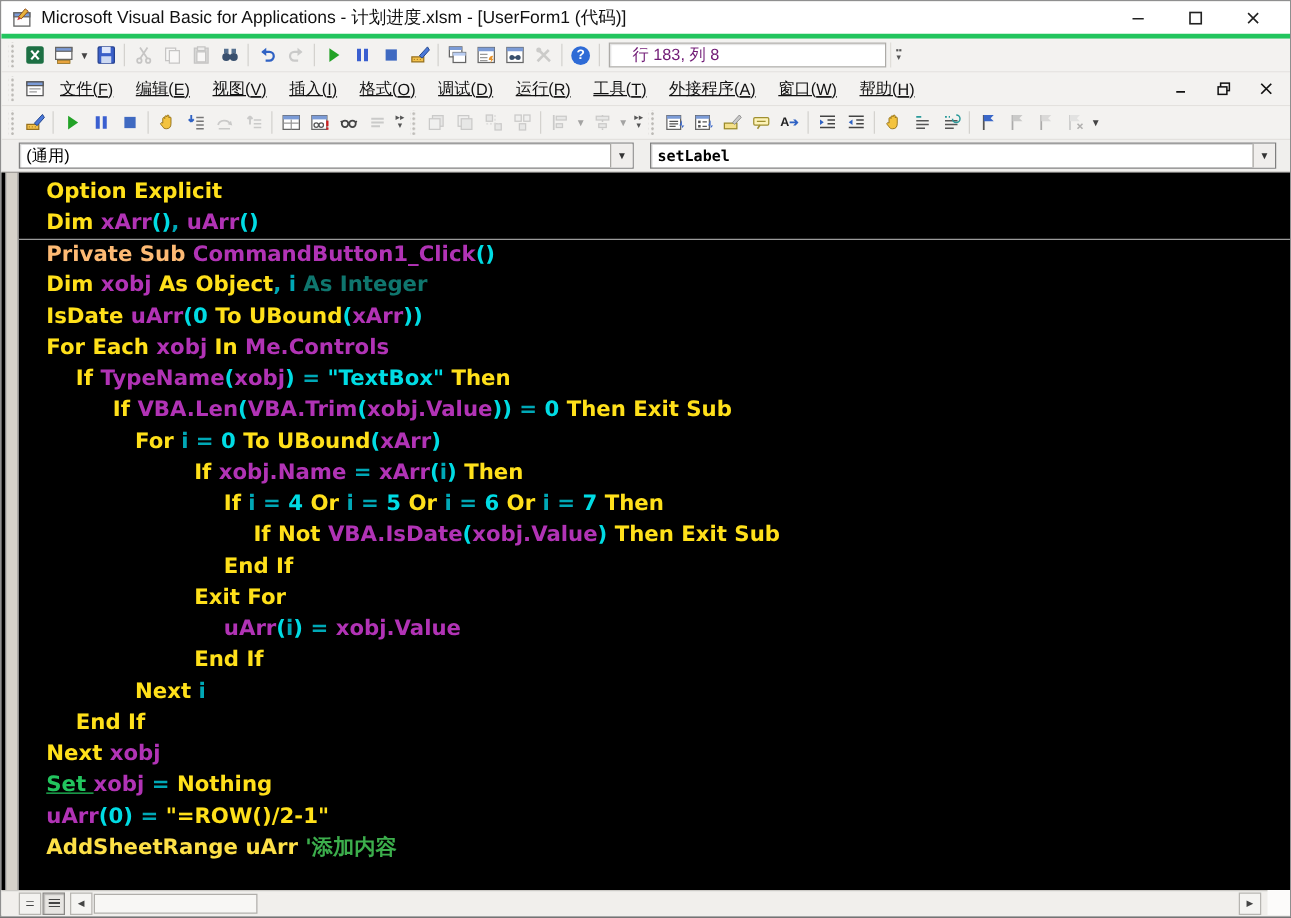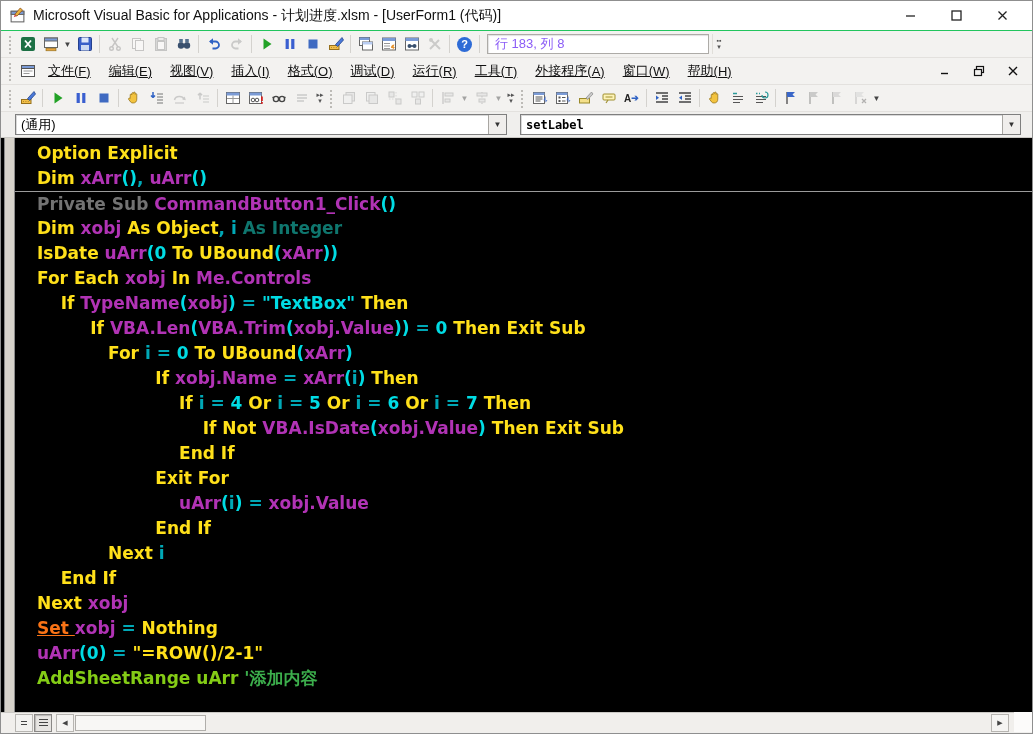--- a/index.html
+++ b/index.html
@@ -1,35 +1,35 @@
 <!DOCTYPE html>
 <html><head>
 <meta charset="utf-8">
 <style>
   html,body{margin:0;padding:0;background:#555;}
   .window{position:relative;width:1033px;height:734px;background:#f0efed;border:1px solid #8f8f8f;box-sizing:border-box;font-family:"Liberation Sans",sans-serif;overflow:hidden;}
 
   
-  .titlebar{position:absolute;left:0;top:0;right:0;height:30px;background:#ffffff;display:flex;align-items:center;padding:0 8px;gap:7px;border-bottom:1px solid #22c55e;box-sizing:border-box;}
+  .titlebar{position:absolute;left:0;top:0;right:0;height:30px;background:#ffffff;display:flex;align-items:center;padding:0 8px;gap:7px;border-bottom:4px solid #22c55e;box-sizing:border-box;}
   .title{font-size:14px;color:#111;white-space:nowrap;}
   .win-controls{margin-left:auto;display:flex;gap:30px;padding-right:14px;}
   .wbtn{width:16px;height:16px;display:flex;align-items:center;justify-content:center;color:#222;}
 
   
   .tbar{position:absolute;left:0;right:0;display:flex;align-items:center;background:#f3f2f0;border-bottom:1px solid #e3e1de;padding:0 2px;box-sizing:border-box;}
   #toolbar-main{top:30px;height:27px;}
   #menubar{top:57px;height:27px;}
   #toolbar-debug{top:84px;height:27px;}
   .tbtn{width:23px;height:23px;display:flex;align-items:center;justify-content:center;flex:0 0 auto;border-radius:2px;}
   .tbtn.small{width:11px;}
   .tbtn.disabled{opacity:.45;filter:grayscale(1);}
   .tsep{width:1px;height:18px;background:#d4d2ce;margin:0 3px;flex:0 0 auto;}
   .grip{width:5px;height:20px;margin:0 4px;flex:0 0 auto;background-image:radial-gradient(#bdbbb7 1px,transparent 1.2px);background-size:4px 4px;background-position:1px 1px;}
   .help-badge{width:15px;height:15px;border-radius:50%;background:#2e6bd6;color:#fff;font-weight:bold;font-size:11px;display:flex;align-items:center;justify-content:center;}
-  .linecol{width:222px;height:20px;background:#fff;border:1px solid #adaba7;box-shadow:inset 1px 1px 1px rgba(0,0,0,.12);display:flex;align-items:center;padding:0 7px;font-size:13px;color:#8b5cf6;margin-left:4px;box-sizing:border-box;}
+  .linecol{width:222px;height:20px;background:#fff;border:1px solid #adaba7;box-shadow:inset 1px 1px 1px rgba(0,0,0,.12);display:flex;align-items:center;padding:0 18px;font-size:13px;color:#701a75;margin-left:4px;box-sizing:border-box;}
   .overflow-btn{width:12px;height:20px;display:flex;flex-direction:column;align-items:center;justify-content:center;color:#555;font-size:7px;line-height:6px;border-left:1px solid #e0ded9;margin-left:3px;}
   .menu-item{padding:0 9px;font-size:13px;color:#111;height:100%;display:flex;align-items:center;white-space:nowrap;text-decoration:underline;}
   .menu-item .key{text-decoration:underline;}
   .mdi-controls{margin-left:auto;display:flex;gap:20px;padding-right:10px;align-items:center;}
   .mdibtn{width:14px;height:14px;display:flex;align-items:center;justify-content:center;color:#111;}
 
   
   .combo-row{position:absolute;top:111px;left:0;right:0;height:26px;background:#f0efed;border-bottom:1px solid #c9c7c3;box-sizing:border-box;}
   .combo{position:absolute;top:2px;height:21px;background:#fff;border:1px solid #7f7f7f;display:flex;align-items:stretch;box-sizing:border-box;box-shadow:inset 1px 1px 0 rgba(0,0,0,.15);}
   .combo .val{flex:1;display:flex;align-items:center;padding:0 5px;font-size:13px;color:#000;white-space:nowrap;overflow:hidden;}
@@ -565,40 +565,40 @@
       <span class="val">setLabel</span>
       <span class="btn">▼</span>
     </div>
   </div>
 
   <div class="code-wrap">
     <div class="margin-bar"></div>
     <div class="code" id="code">
         <div class="code-line"><span style="color: rgb(255, 224, 26);">Option Explicit</span></div>
         <div class="code-line"><span style="color: rgb(255, 224, 26);">Dim </span><span style="color: rgb(177, 51, 181);">xArr</span><span style="color: rgb(0, 220, 228);">()</span><span style="color: rgb(0, 168, 182);">, </span><span style="color: rgb(177, 51, 181);">uArr</span><span style="color: rgb(0, 220, 228);">()</span></div>
-        <div class="code-line sep"><span style="color: #737373;">Private Sub </span><span style="color: rgb(177, 51, 181);">CommandButton1_Click</span><span style="color: rgb(0, 220, 228);">()</span></div>
+        <div class="code-line sep"><span style="color: #fdba74;">Private Sub </span><span style="color: rgb(177, 51, 181);">CommandButton1_Click</span><span style="color: rgb(0, 220, 228);">()</span></div>
         <div class="code-line"><span style="color: rgb(255, 224, 26);">Dim </span><span style="color: rgb(177, 51, 181);">xobj</span><span style="color: rgb(255, 224, 26);"> As Object</span><span style="color: rgb(0, 168, 182);">, </span><span style="color: rgb(0, 168, 182);">i</span><span style="color: #0f766e;"> As Integer</span></div>
         <div class="code-line"><span style="color: rgb(255, 224, 26);">IsDate </span><span style="color: rgb(177, 51, 181);">uArr</span><span style="color: rgb(0, 220, 228);">(0</span><span style="color: rgb(255, 224, 26);"> To UBound</span><span style="color: rgb(0, 220, 228);">(</span><span style="color: rgb(177, 51, 181);">xArr</span><span style="color: rgb(0, 220, 228);">))</span></div>
         <div class="code-line"><span style="color: rgb(255, 224, 26);">For Each </span><span style="color: rgb(177, 51, 181);">xobj</span><span style="color: rgb(255, 224, 26);"> In </span><span style="color: rgb(177, 51, 181);">Me.Controls</span></div>
         <div class="code-line"><span style="color: rgb(255, 224, 26);">    If </span><span style="color: rgb(177, 51, 181);">TypeName</span><span style="color: rgb(0, 220, 228);">(</span><span style="color: rgb(177, 51, 181);">xobj</span><span style="color: rgb(0, 220, 228);">)</span><span style="color: rgb(0, 168, 182);"> = </span><span style="color: rgb(0, 220, 228);">"TextBox"</span><span style="color: rgb(255, 224, 26);"> Then</span></div>
         <div class="code-line"><span style="color: rgb(255, 224, 26);">         If </span><span style="color: rgb(177, 51, 181);">VBA.Len</span><span style="color: rgb(0, 220, 228);">(</span><span style="color: rgb(177, 51, 181);">VBA.Trim</span><span style="color: rgb(0, 220, 228);">(</span><span style="color: rgb(177, 51, 181);">xobj.Value</span><span style="color: rgb(0, 220, 228);">))</span><span style="color: rgb(0, 168, 182);"> = </span><span style="color: rgb(0, 220, 228);">0</span><span style="color: rgb(255, 224, 26);"> Then Exit Sub</span></div>
         <div class="code-line"><span style="color: rgb(255, 224, 26);">            For </span><span style="color: rgb(0, 168, 182);">i</span><span style="color: rgb(0, 168, 182);"> = </span><span style="color: rgb(0, 220, 228);">0</span><span style="color: rgb(255, 224, 26);"> To UBound</span><span style="color: rgb(0, 220, 228);">(</span><span style="color: rgb(177, 51, 181);">xArr</span><span style="color: rgb(0, 220, 228);">)</span></div>
         <div class="code-line"><span style="color: rgb(255, 224, 26);">                    If </span><span style="color: rgb(177, 51, 181);">xobj.Name</span><span style="color: rgb(0, 168, 182);"> = </span><span style="color: rgb(177, 51, 181);">xArr</span><span style="color: rgb(0, 220, 228);">(</span><span style="color: rgb(0, 168, 182);">i</span><span style="color: rgb(0, 220, 228);">)</span><span style="color: rgb(255, 224, 26);"> Then</span></div>
         <div class="code-line"><span style="color: rgb(255, 224, 26);">                        If </span><span style="color: rgb(0, 168, 182);">i</span><span style="color: rgb(0, 168, 182);"> = </span><span style="color: rgb(0, 220, 228);">4</span><span style="color: rgb(255, 224, 26);"> Or </span><span style="color: rgb(0, 168, 182);">i</span><span style="color: rgb(0, 168, 182);"> = </span><span style="color: rgb(0, 220, 228);">5</span><span style="color: rgb(255, 224, 26);"> Or </span><span style="color: rgb(0, 168, 182);">i</span><span style="color: rgb(0, 168, 182);"> = </span><span style="color: rgb(0, 220, 228);">6</span><span style="color: rgb(255, 224, 26);"> Or </span><span style="color: rgb(0, 168, 182);">i</span><span style="color: rgb(0, 168, 182);"> = </span><span style="color: rgb(0, 220, 228);">7</span><span style="color: rgb(255, 224, 26);"> Then</span></div>
         <div class="code-line"><span style="color: rgb(255, 224, 26);">                            If Not </span><span style="color: rgb(177, 51, 181);">VBA.IsDate</span><span style="color: rgb(0, 220, 228);">(</span><span style="color: rgb(177, 51, 181);">xobj.Value</span><span style="color: rgb(0, 220, 228);">)</span><span style="color: rgb(255, 224, 26);"> Then Exit Sub</span></div>
         <div class="code-line"><span style="color: rgb(255, 224, 26);">                        End If</span></div>
         <div class="code-line"><span style="color: rgb(255, 224, 26);">                    Exit For</span></div>
         <div class="code-line"><span style="color: rgb(177, 51, 181);">                        uArr</span><span style="color: rgb(0, 220, 228);">(</span><span style="color: rgb(0, 168, 182);">i</span><span style="color: rgb(0, 220, 228);">)</span><span style="color: rgb(0, 168, 182);"> = </span><span style="color: rgb(177, 51, 181);">xobj.Value</span></div>
         <div class="code-line"><span style="color: rgb(255, 224, 26);">                    End If</span></div>
         <div class="code-line"><span style="color: rgb(255, 224, 26);">            Next </span><span style="color: rgb(0, 168, 182);">i</span></div>
         <div class="code-line"><span style="color: rgb(255, 224, 26);">    End If</span></div>
         <div class="code-line"><span style="color: rgb(255, 224, 26);">Next </span><span style="color: rgb(177, 51, 181);">xobj</span></div>
-        <div class="code-line"><span style="color: #f97316; text-decoration: underline;">Set </span><span style="color: rgb(177, 51, 181);">xobj</span><span style="color: rgb(0, 168, 182);"> = </span><span style="color: rgb(255, 224, 26);">Nothing</span></div>
+        <div class="code-line"><span style="color: #22c55e; text-decoration: underline;">Set </span><span style="color: rgb(177, 51, 181);">xobj</span><span style="color: rgb(0, 168, 182);"> = </span><span style="color: rgb(255, 224, 26);">Nothing</span></div>
         <div class="code-line"><span style="color: rgb(177, 51, 181);">uArr</span><span style="color: rgb(0, 220, 228);">(0)</span><span style="color: rgb(0, 168, 182);"> = </span><span style="color: rgb(255, 224, 26);">"=ROW()/2-1"</span></div>
-        <div class="code-line"><span style="color: #84cc16;">AddSheetRange uArr </span><span style="color: rgb(60, 174, 76);">'添加内容</span></div>
+        <div class="code-line"><span style="color: #fde047;">AddSheetRange uArr </span><span style="color: rgb(60, 174, 76);">'添加内容</span></div>
       </div>
     <div class="vscroll">
       <span class="splitbox"></span>
       <span class="sbtn" style="left:0;right:0;top:9px;height:17px;">▲</span>
       <span class="sthumb" style="left:1px;right:1px;top:29px;height:432px;"></span>
       <span class="sbtn" style="left:0;right:0;bottom:3px;height:17px;">▼</span>
     </div>
   </div>
 
   <div class="hscroll">

